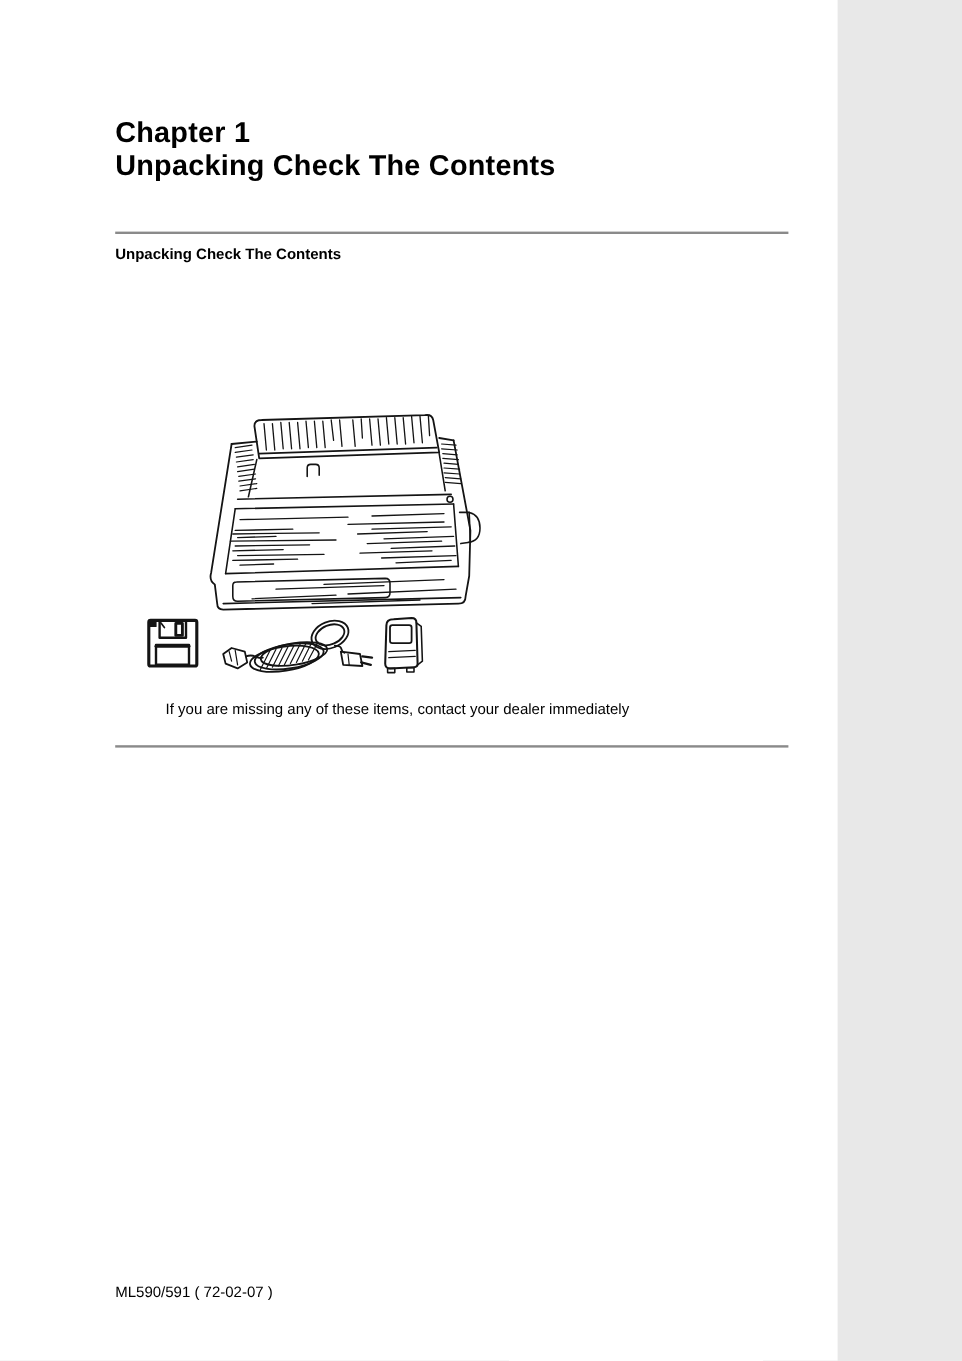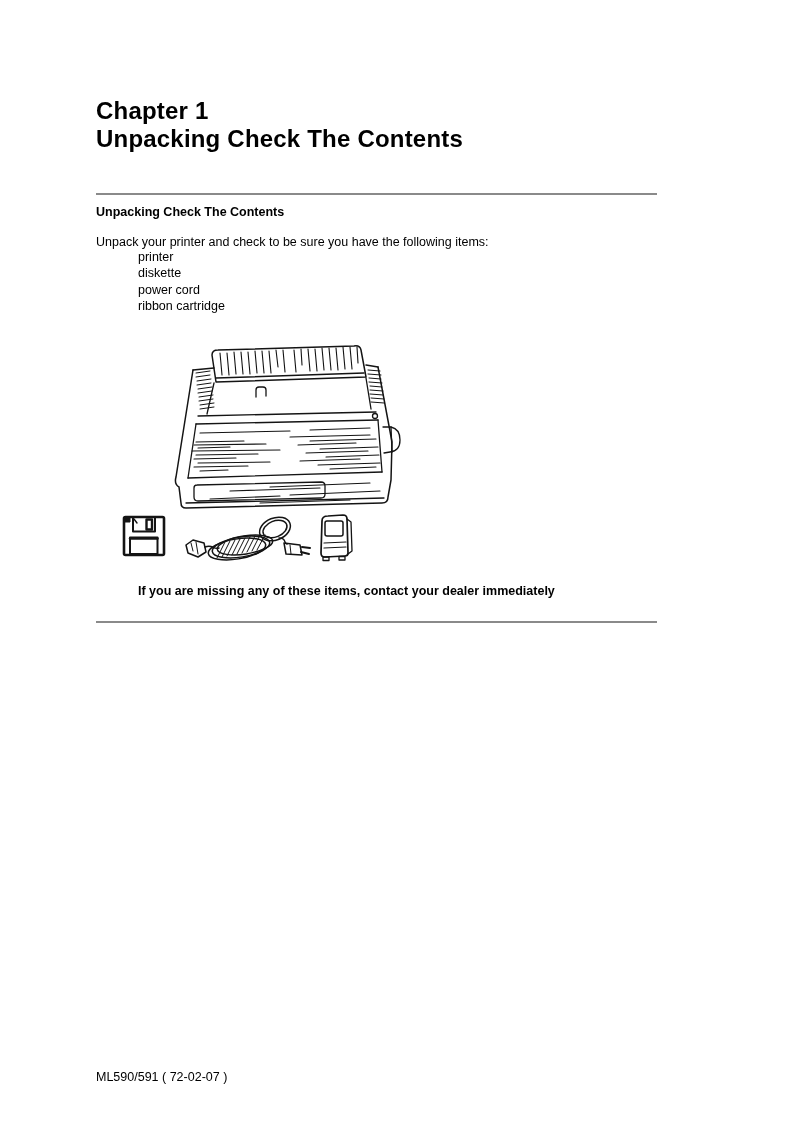--- a/index.html
+++ b/index.html
@@ -1,18 +1,18 @@
 <!DOCTYPE html>
 <html><head>
 <meta charset="utf-8">
 <style>
   html,body{margin:0;padding:0;background:#e8e8e8;}
   #page{
     position:relative;
-    width:802px;height:1134px;
+    width:698px;height:1134px;
     background:#ffffff;
     overflow:hidden;
     font-family:"Liberation Sans", sans-serif;
     color:#000;
   }
   .abs{position:absolute;}
   #chapter-heading{
     left:96px;top:97px;
     font-size:24px;line-height:28px;font-weight:bold;
     letter-spacing:0.2px;
@@ -31,21 +31,21 @@
     left:96px;top:235px;
     font-size:12.5px;white-space:nowrap;
   }
   #checklist{
     left:138px;top:249px;
     font-size:12.5px;line-height:16.4px;
   }
   #checklist div{white-space:nowrap;}
   #missing-note{
     left:138px;top:584px;
-    font-size:12.5px;white-space:nowrap;font-weight:bold;
+    font-size:12.5px;white-space:nowrap;
   }
   #footer-text{
     left:96px;top:1070px;
     font-size:12.5px;white-space:nowrap;
   }
   svg{display:block;}
   svg *{vector-effect:non-scaling-stroke;}
   .ink{stroke:#141414;fill:none;stroke-linecap:round;stroke-linejoin:round;}
 </style>
 </head>
@@ -55,28 +55,21 @@
 
   <div id="chapter-heading" class="abs">
     <div>Chapter 1</div>
     <div>Unpacking Check The Contents</div>
   </div>
 
   <div id="rule-top" class="abs rule"></div>
 
   <div id="section-title" class="abs">Unpacking Check The Contents</div>
 
-  <div id="intro-line" class="abs">Unpack your printer and check to be sure you have the following items:</div>
-
-  <div id="checklist" class="abs">
-    <div>printer</div>
-    <div>diskette</div>
-    <div>power cord</div>
-    <div>ribbon cartridge</div>
-  </div>
+
 
   <svg class="abs" style="left:170px;top:337px;" width="232" height="175" viewBox="0 0 232 175">
     <g class="ink" stroke-width="1.5">
 
       <path d="M23,33 L6,140 Q4,147 9,150 L11,166 Q11,171 16,171 L212,166 Q218,166 218,160 L221,143 L222,105 L208,30"></path>
 
       <path d="M23,33 L44,31"></path>
       <path d="M196,28 L208,30"></path>
 
       <path d="M42,18 Q42,13 48,13 L184,9 Q190,8 191,13 L196,40 L46,45 Z"></path>

